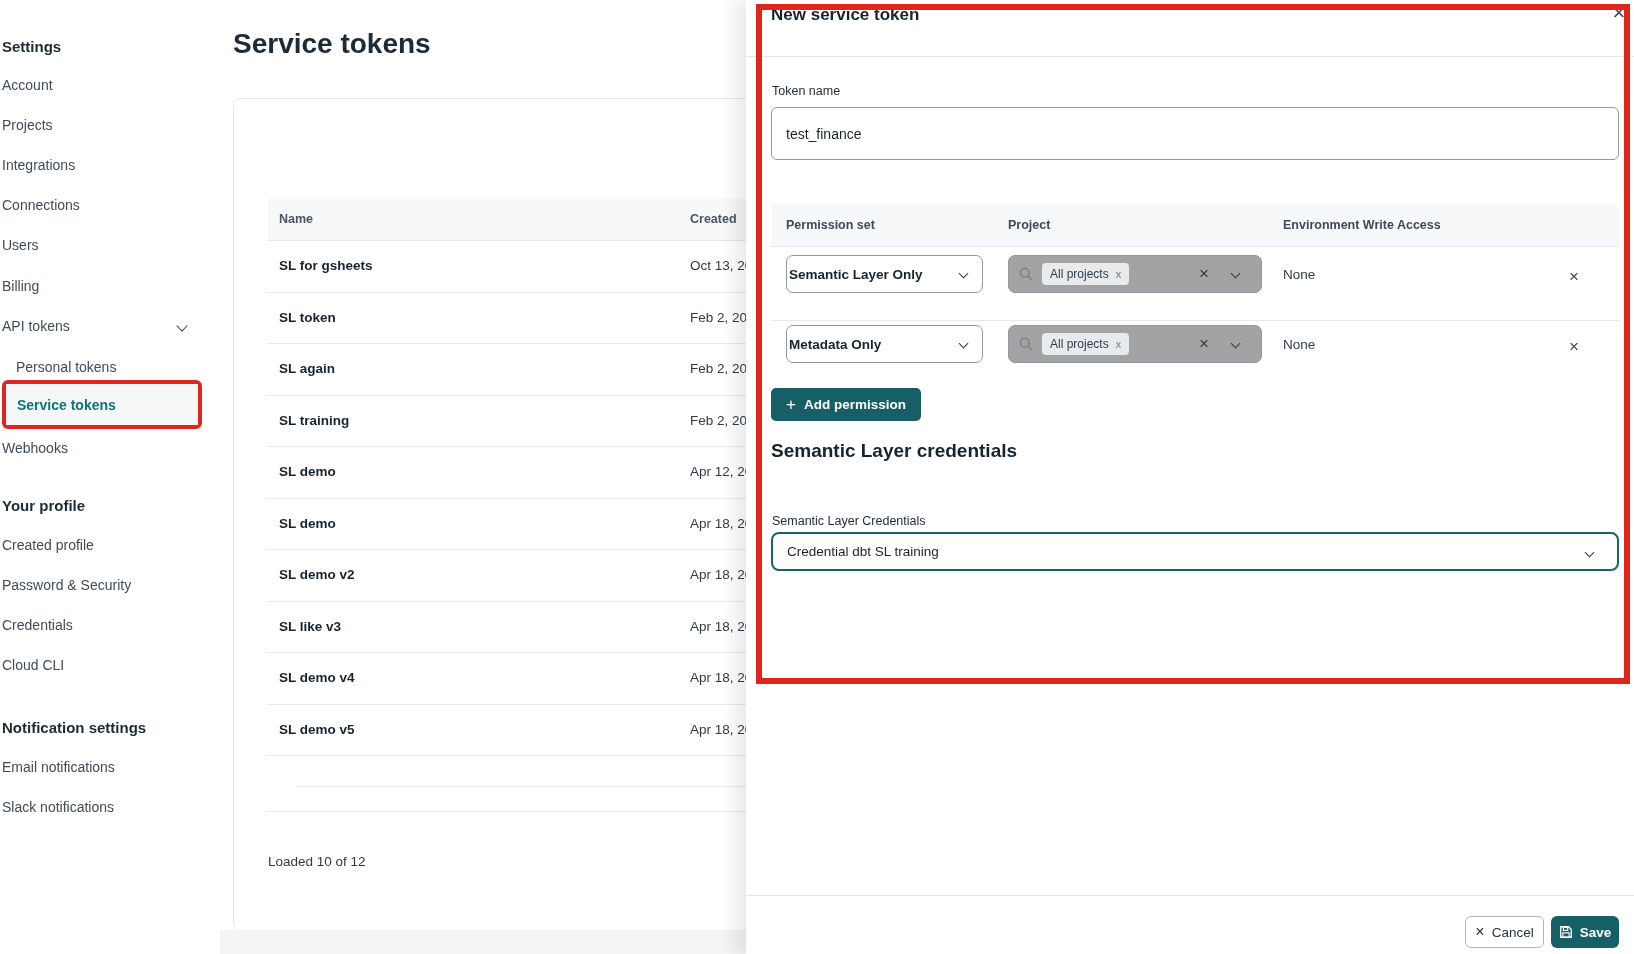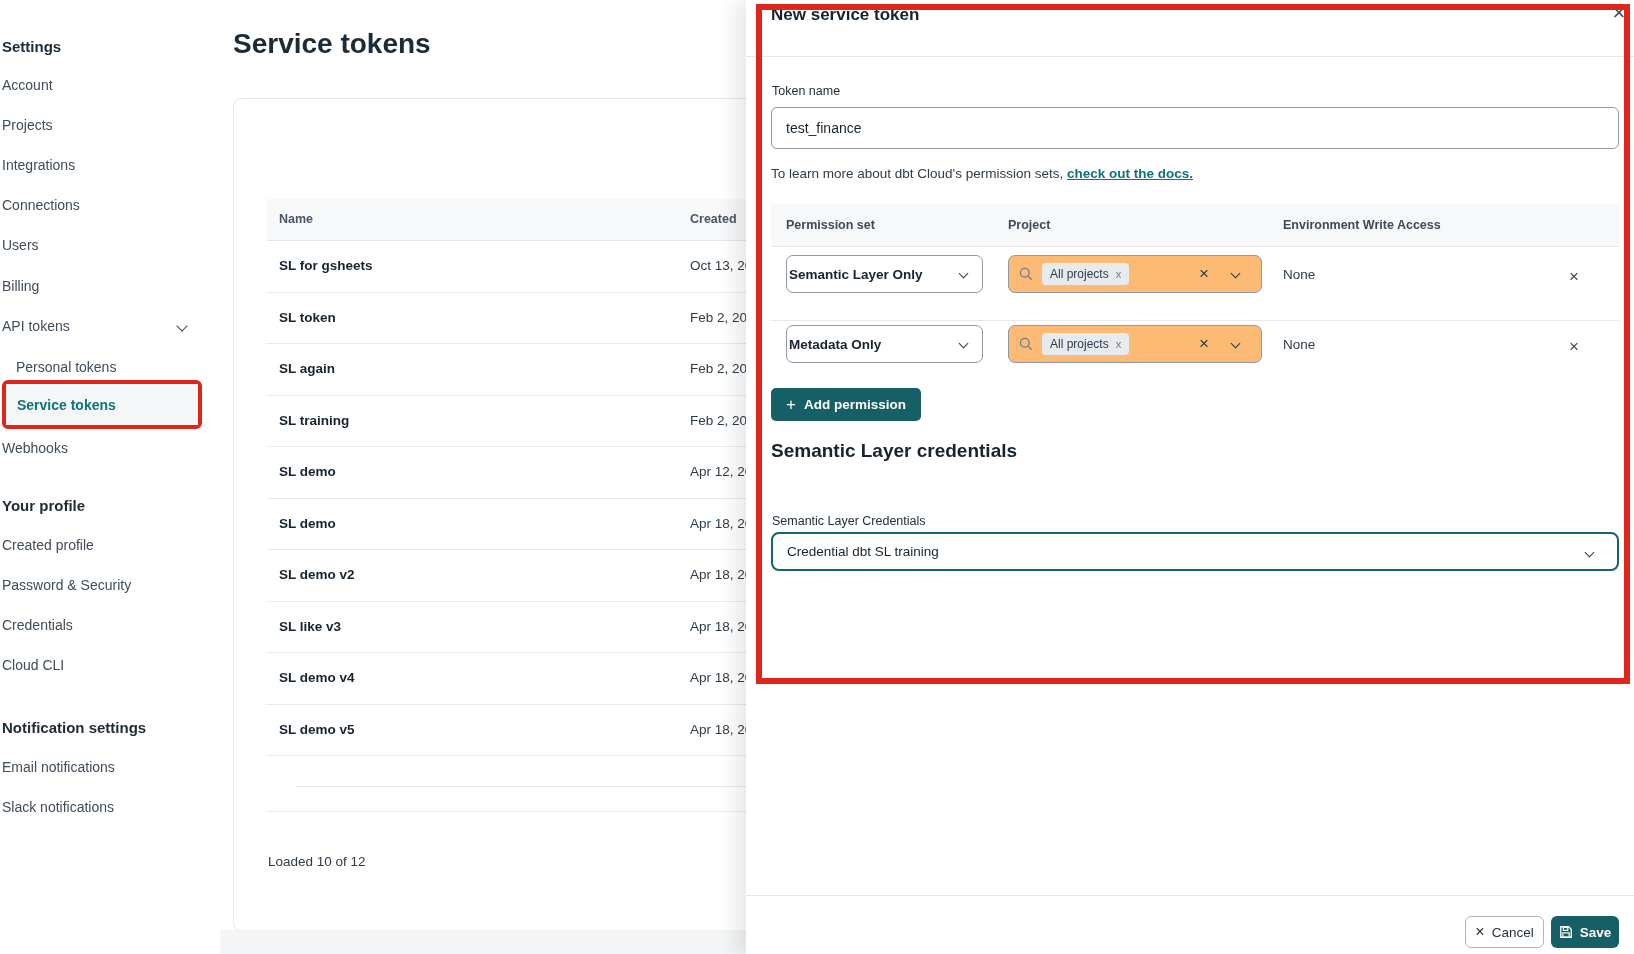--- a/index.html
+++ b/index.html
@@ -32,30 +32,30 @@
   .faint-line { position:absolute; height:1px; background:#e7eaec; }
   #loaded { position:absolute; left:34px; top:755px; font-size:13.5px; color:#2e3b48; }
   #bottom-strip { position:absolute; left:0; top:930px; width:746px; height:24px; background:#f3f5f6; z-index:1; }
 
   
   #drawer { position:absolute; left:746px; top:0; width:888px; height:954px; background:#fff; z-index:10; box-shadow:-10px 0 18px rgba(20,30,40,.10); }
   #drawer-title { position:absolute; left:25px; top:5px; font-size:17px; font-weight:700; color:#16242f; }
   #drawer-close { position:absolute; left:860px; top:0px; width:26px; height:26px; font-size:22px; color:#3f4a57; text-align:center; line-height:26px; cursor:pointer; }
   .hdiv { position:absolute; left:0; width:888px; height:1px; background:#e4e8ea; }
   .field-label { position:absolute; font-size:12.5px; font-weight:400; color:#222e3a; }
-  #token-input { position:absolute; left:25px; top:107px; width:848px; height:42px; border:1.5px solid #8e99a4; border-radius:6px; font-size:14px; color:#16242f; padding:8px 14px; outline:none; font-family:inherit; }
+  #token-input { position:absolute; left:25px; top:107px; width:848px; height:53px; border:1.5px solid #8e99a4; border-radius:6px; font-size:14px; color:#16242f; padding:8px 14px; outline:none; font-family:inherit; }
   #docs-line { position:absolute; left:25px; top:166px; font-size:13.5px; color:#2e3b48; }
   #docs-line a { color:#0e7377; font-weight:600; text-decoration:underline; cursor:pointer; }
 
   #perm-head { position:absolute; left:25px; top:204px; width:848px; height:43px; background:#f7f8fa; border-bottom:1px solid #e3e7ea; }
   .perm-th { position:absolute; top:14px; font-size:12.5px; font-weight:700; color:#3f4a57; }
   .sel { position:absolute; height:38px; border:1.5px solid #8e99a4; border-radius:7px; background:#fff; display:flex; align-items:center; cursor:pointer; }
   .sel .sel-text { margin-left:2px; font-size:13.5px; font-weight:700; color:#16242f; }
   .sel .sel-chev { position:absolute; right:15px; top:14px; }
-  .combo { position:absolute; height:38px; width:254px; border:1.5px solid #8e99a4; border-radius:7px; background:#fdba74; display:flex; align-items:center; }
+  .combo { position:absolute; height:38px; width:254px; border:1.5px solid #8e99a4; border-radius:7px; background:#a3a3a3; display:flex; align-items:center; }
   .combo svg { margin-left:10px; flex:none; }
   .chip { margin-left:9px; background:#e7ebee; border-radius:4px; height:22px; display:flex; align-items:center; padding:0 8px; font-size:12px; color:#2e3b48; white-space:nowrap; }
   .chip .chip-x { margin-left:7px; font-size:11px; color:#707c88; cursor:pointer; }
   .combo .combo-clear { position:absolute; right:52px; top:8px; font-size:17px; color:#2e3b48; cursor:pointer; }
   .combo .combo-chev { position:absolute; right:22px; top:14px; }
   .env-none { position:absolute; left:537px; font-size:13.5px; color:#2e3b48; }
   .row-x { position:absolute; left:818px; width:20px; height:20px; font-size:17px; color:#3f4a57; text-align:center; line-height:20px; cursor:pointer; }
   #row-div { position:absolute; left:25px; top:320px; width:848px; height:1px; background:#e7eaec; }
 
   #add-perm { position:absolute; left:25px; top:388px; height:33px; padding:0 15px; background:#175f66; color:#fff; border:none; border-radius:5px; font-size:13.5px; font-weight:700; display:flex; align-items:center; gap:8px; cursor:pointer; font-family:inherit; }
@@ -170,23 +170,20 @@
 </div>
 
 <div id="drawer">
   <div id="drawer-title">New service token</div>
   <div id="drawer-close">×</div>
   <div class="hdiv" style="top:56px"></div>
 
   <div class="field-label" style="left:26px; top:84px">Token name</div>
   <input id="token-input" type="text" value="test_finance" style="">
 
-  <div id="docs-line">
-    <span>To learn more about dbt Cloud's permission sets, </span><a>check out the docs.</a>
-  </div>
 
   <div id="perm-head">
     <span class="perm-th" style="left:15px">Permission set</span>
     <span class="perm-th" style="left:237px">Project</span>
     <span class="perm-th" style="left:512px">Environment Write Access</span>
   </div>
 
   <div class="sel" style="left:40px; top:255px; width:197px">
     <span class="sel-text">Semantic Layer Only</span>
     <span class="sel-chev chev-icon"></span>

